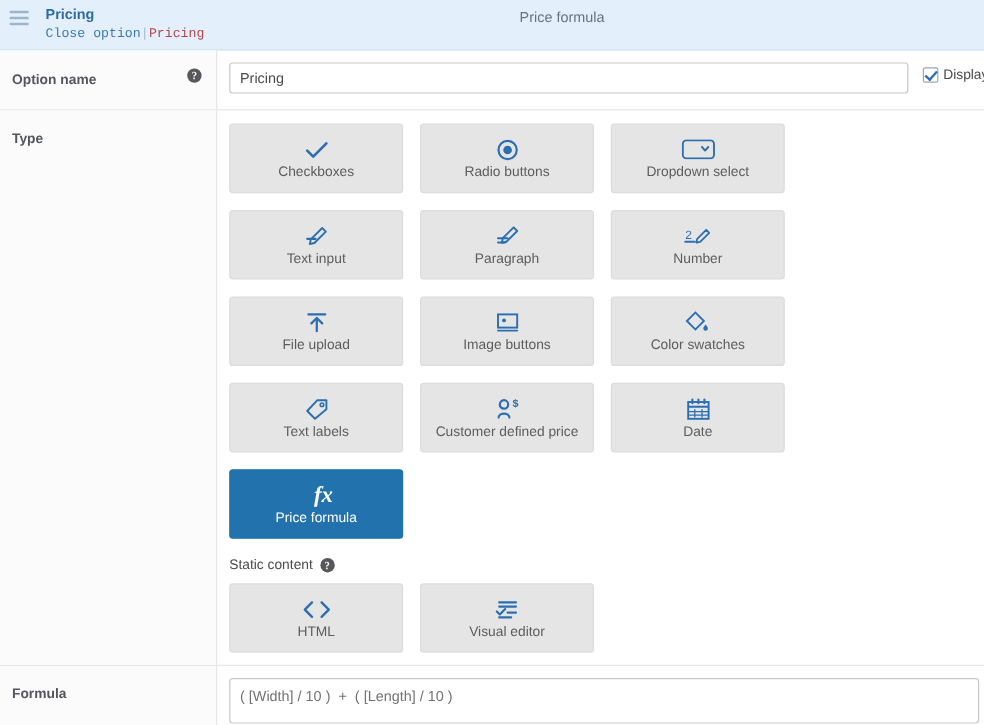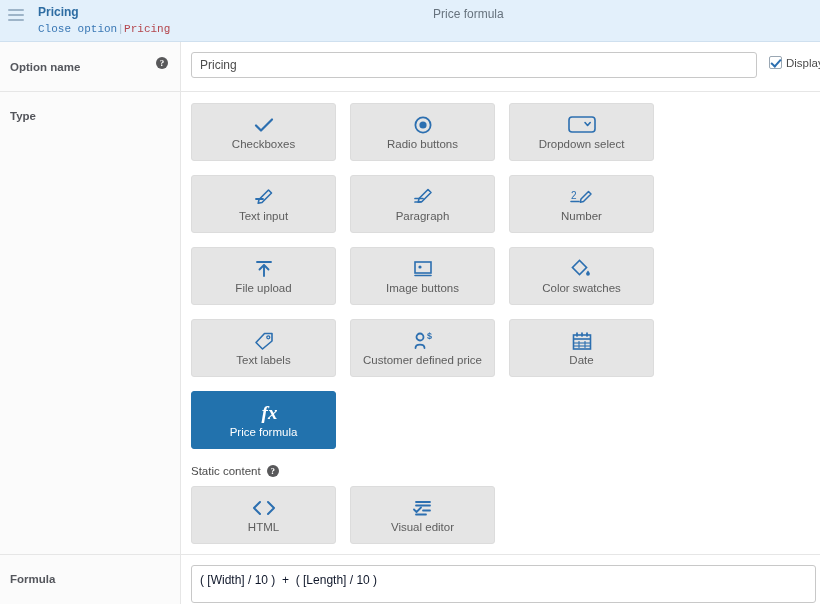--- a/index.html
+++ b/index.html
@@ -151,21 +151,21 @@
   }
 
   
   .row-formula .label-col { padding-top: 14px; }
   .row-formula .content-col { padding: 10px 10px 12px 10px; }
   .formula-area {
     width: 625px; height: 38px;
     border: 1px solid #c8c8c8; border-radius: 3px;
     background: #fff;
     padding: 7px 8px;
-    font-size: 12px; color: #0f172a;
+    font-size: 12px; color: #737373;
     font-family: "Liberation Sans", sans-serif;
     resize: none; outline: none;
     display: block;
   }
   svg { display: block; }
 </style>
 </head>
 <body>
 
 <div id="app">

